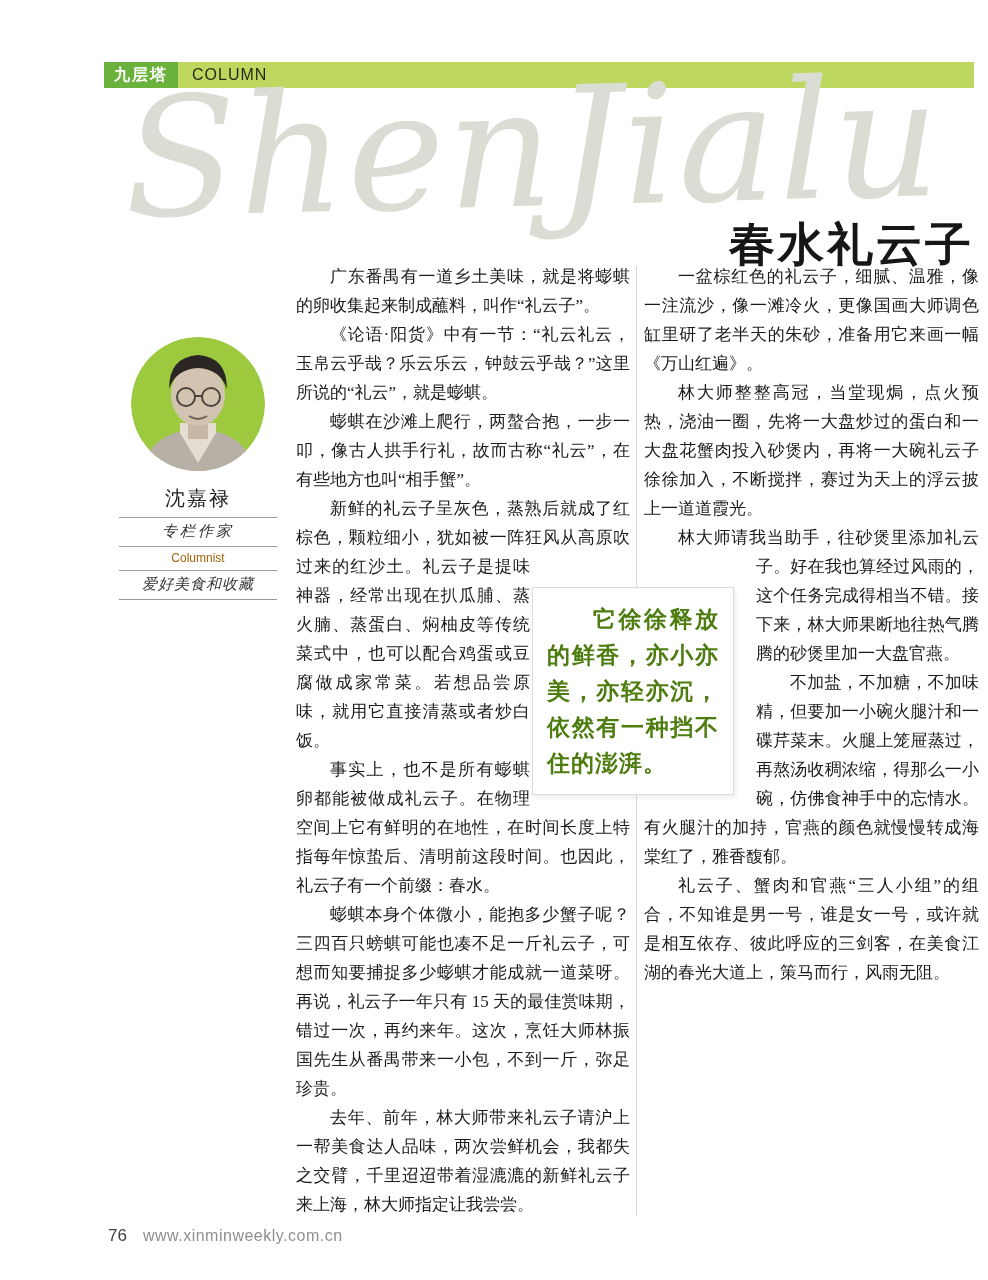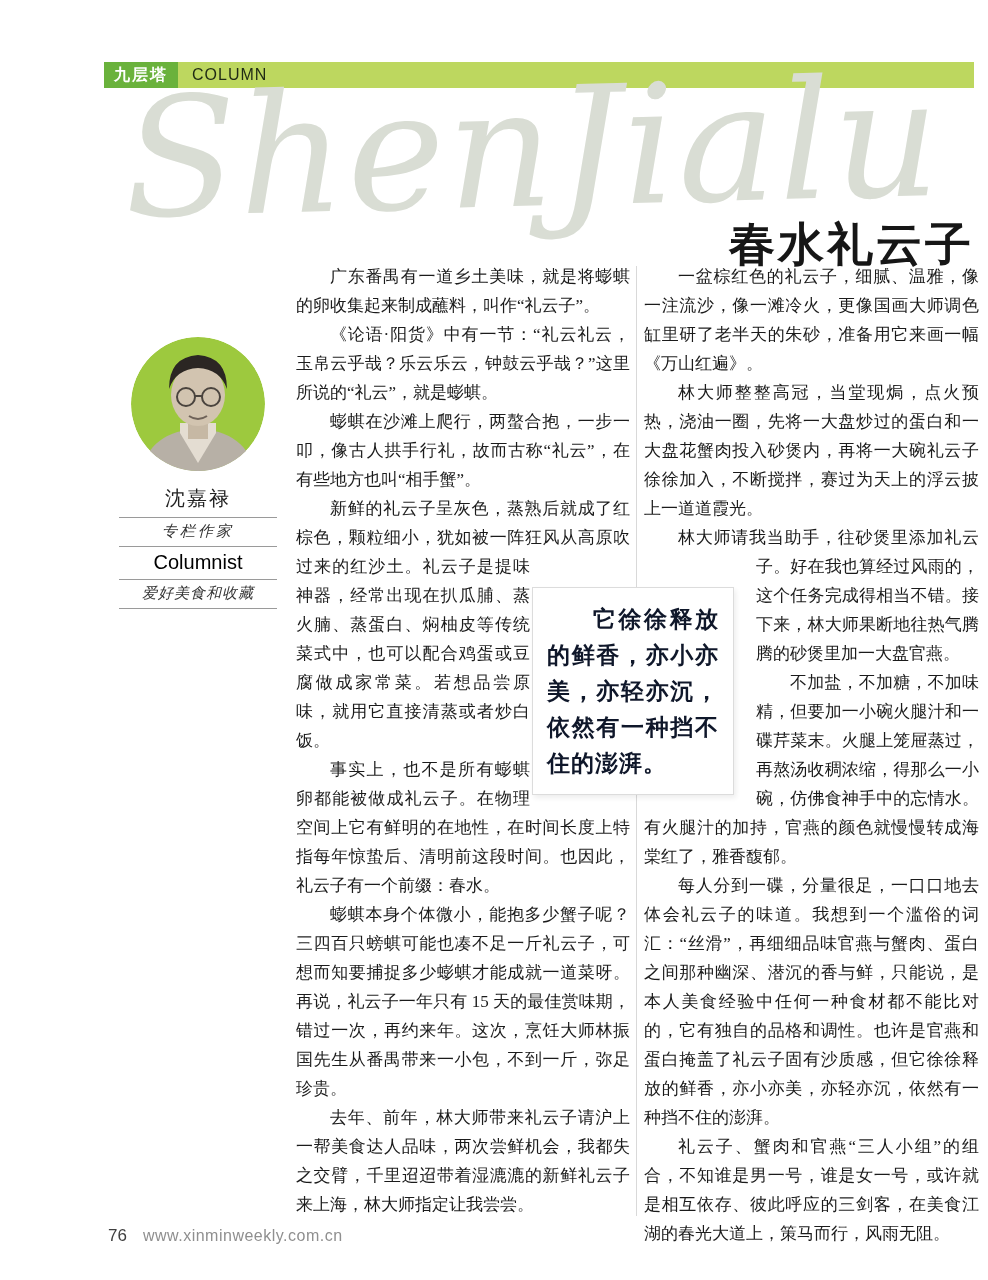--- a/index.html
+++ b/index.html
@@ -25,21 +25,21 @@
   .title{position:absolute;right:58px;top:183px;z-index:2;font-weight:bold;font-size:46px;
           letter-spacing:3px;color:#161616;}
 
   
   .author{position:absolute;left:75px;top:337px;width:158px;text-align:center;z-index:2;}
   .avatar{width:134px;height:134px;border-radius:50%;overflow:hidden;margin:0 auto;}
   .author-name{margin-top:14px;font-size:20px;color:#222;letter-spacing:2px;
           font-family:"Liberation Sans",sans-serif;}
   .author-rule{border:none;border-top:1px solid #9a9a9a;margin:5px 0 4px 0;}
   .author-cn{font-size:15px;font-style:italic;letter-spacing:3px;color:#333;}
-  .author-en{font-family:"Liberation Sans",sans-serif;font-size:20px;color:#000000;}
+  .author-en{font-family:"Liberation Sans",sans-serif;font-size:12px;color:#a16207;}
   .author-bio{font-size:15px;font-style:italic;letter-spacing:1px;color:#333;}
 
   
   .col{position:absolute;top:262px;font-size:17px;line-height:29px;text-align:justify;
        color:#1b1b1b;z-index:1;}
   .col p{margin:0;text-indent:2em;}
   .col-left{left:252px;width:334px;}
   .col-right{left:600px;width:335px;}
   .divider{position:absolute;left:592px;top:266px;width:1px;height:950px;background:#d9d9d9;}
 
@@ -48,21 +48,21 @@
   .col-left .sp1{float:right;width:0;height:294px;}
   .col-left .sp2{float:right;clear:right;width:100px;height:254px;}
   .col-right .sp1{float:left;width:0;height:294px;}
   .col-right .sp2{float:left;clear:left;width:112px;height:254px;}
 
   
   .pullquote{position:absolute;left:488px;top:587px;width:202px;height:208px;background:#fff;
           border:1px solid #dcdcdc;box-shadow:2px 3px 5px rgba(0,0,0,0.07);box-sizing:border-box;
           z-index:3;padding:13px 14px;}
   .pullquote-text{font-family:"Liberation Sans","DejaVu Sans",sans-serif;font-weight:900;
-          font-size:23px;line-height:36px;letter-spacing:1px;color:#0f172a;text-indent:2em;
+          font-size:23px;line-height:36px;letter-spacing:1px;color:#4d7c0f;text-indent:2em;
           text-align:justify;margin:0;}
 
   
   .footer{position:absolute;left:64px;top:1226px;font-family:"Liberation Sans",sans-serif;
           display:flex;align-items:baseline;z-index:2;}
   .page-num{font-size:17px;color:#3f3f3f;}
   .site-url{font-size:16px;color:#8f8f8f;margin-left:16px;letter-spacing:0.5px;}
 </style>
 </head>
 <body>
@@ -117,21 +117,20 @@
     <p>去年、前年，林大师带来礼云子请沪上一帮美食达人品味，两次尝鲜机会，我都失之交臂，千里迢迢带着湿漉漉的新鲜礼云子来上海，林大师指定让我尝尝。</p>
   </div>
 
   <div class="col col-right">
     <div class="sp sp1"></div>
     <div class="sp sp2"></div>
     <p>一盆棕红色的礼云子，细腻、温雅，像一注流沙，像一滩冷火，更像国画大师调色缸里研了老半天的朱砂，准备用它来画一幅《万山红遍》。</p>
     <p>林大师整整高冠，当堂现焗，点火预热，浇油一圈，先将一大盘炒过的蛋白和一大盘花蟹肉投入砂煲内，再将一大碗礼云子徐徐加入，不断搅拌，赛过为天上的浮云披上一道道霞光。</p>
     <p>林大师请我当助手，往砂煲里添加礼云子。好在我也算经过风雨的，这个任务完成得相当不错。接下来，林大师果断地往热气腾腾的砂煲里加一大盘官燕。</p>
     <p>不加盐，不加糖，不加味精，但要加一小碗火腿汁和一碟芹菜末。火腿上笼屉蒸过，再熬汤收稠浓缩，得那么一小碗，仿佛食神手中的忘情水。有火腿汁的加持，官燕的颜色就慢慢转成海棠红了，雅香馥郁。</p>
-    <p>每人分到一碟，分量很足，一口口地去体会礼云子的味道。我想到一个滥俗的词汇：“丝滑”，再细细品味官燕与蟹肉、蛋白之间那种幽深、潜沉的香与鲜，只能说，是本人美食经验中任何一种食材都不能比对的，它有独自的品格和调性。也许是官燕和蛋白掩盖了礼云子固有沙质感，但它徐徐释放的鲜香，亦小亦美，亦轻亦沉，依然有一种挡不住的澎湃。</p>
     <p>礼云子、蟹肉和官燕“三人小组”的组合，不知谁是男一号，谁是女一号，或许就是相互依存、彼此呼应的三剑客，在美食江湖的春光大道上，策马而行，风雨无阻。</p>
 
   </div>
 
   <div class="pullquote">
     <p class="pullquote-text">它徐徐释放的鲜香，亦小亦美，亦轻亦沉，依然有一种挡不住的澎湃。</p>
   </div>
 
   <div class="footer">
     <span class="page-num">76</span>

